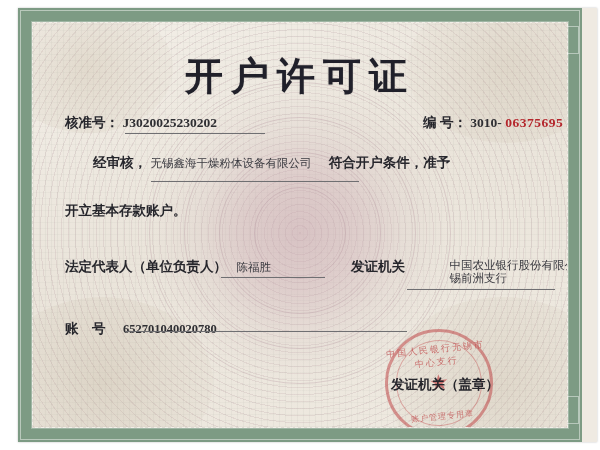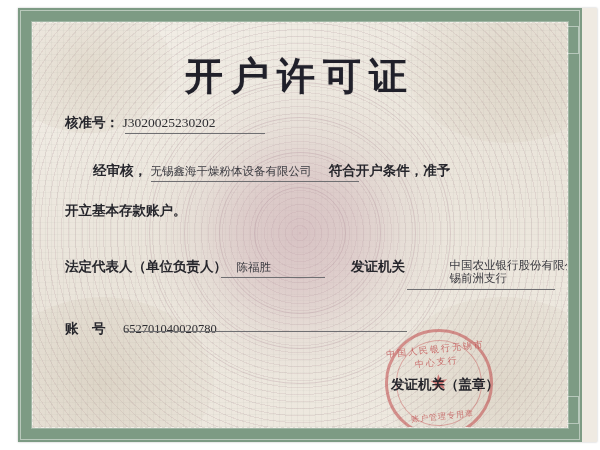--- a/index.html
+++ b/index.html
@@ -122,20 +122,21 @@
   }
 
   .lbl {
     font-family: "Liberation Serif", serif;
     color: #26262c;
     font-weight: bold;
   }
   .val {
     font-family: "Liberation Serif", serif;
     color: #2f2f33;
+    font-weight: bold;
   }
   .hand {
     font-family: "Liberation Serif", serif;
     color: #3a3a40;
     font-size: 11.5px;
   }
   .red {
     color: #b4262c;
     font-weight: bold;
     letter-spacing: 0.5px;
@@ -145,21 +146,21 @@
   .uline {
     position: absolute;
     border-bottom: 1px solid #6f6f72;
     height: 0;
   }
 
   
   #row-approval { left: 32px; top: 92px; }
   #row-serial { left: 390px; top: 92px; }
 
-  #row-body1 { left: 60px; top: 140px; }
+  #row-body1 { left: 60px; top: 132px; }
   #row-body2 { left: 32px; top: 180px; text-align: center; }
 
   #row-legal { left: 32px; top: 236px; }
   #row-bank { left: 318px; top: 236px; }
 
   #row-account { left: 32px; top: 298px; }
 
   #row-issuer { left: 358px; top: 330px; margin-top: 24px; }
   #row-date { left: 358px; top: 352px; }
 
@@ -249,20 +250,25 @@
       <div id="content">
 
         <div class="title">开户许可证</div>
 
         <div class="row" id="row-approval">
           <span class="lbl">核准号：</span>
           <span class="val">J3020025230202</span>
         </div>
         <div class="uline" style="left:92px;top:110px;width:140px;"></div>
 
+        <div class="row" id="row-serial">
+          <span class="lbl">编  号：</span>
+          <span class="val">3010-</span>
+          <span class="red">06375695</span>
+        </div>
 
         <div class="row" id="row-body1">
           <span class="lbl">经审核，</span>
           <span class="hand">无锡鑫海干燥粉体设备有限公司</span>
           <span class="lbl" style="padding-left:14px;">符合开户条件，准予</span>
         </div>
         <div class="uline" style="left:118px;top:158px;width:208px;"></div>
 
         <div class="row" id="row-body2">
           <span class="lbl">开立基本存款账户。</span>

